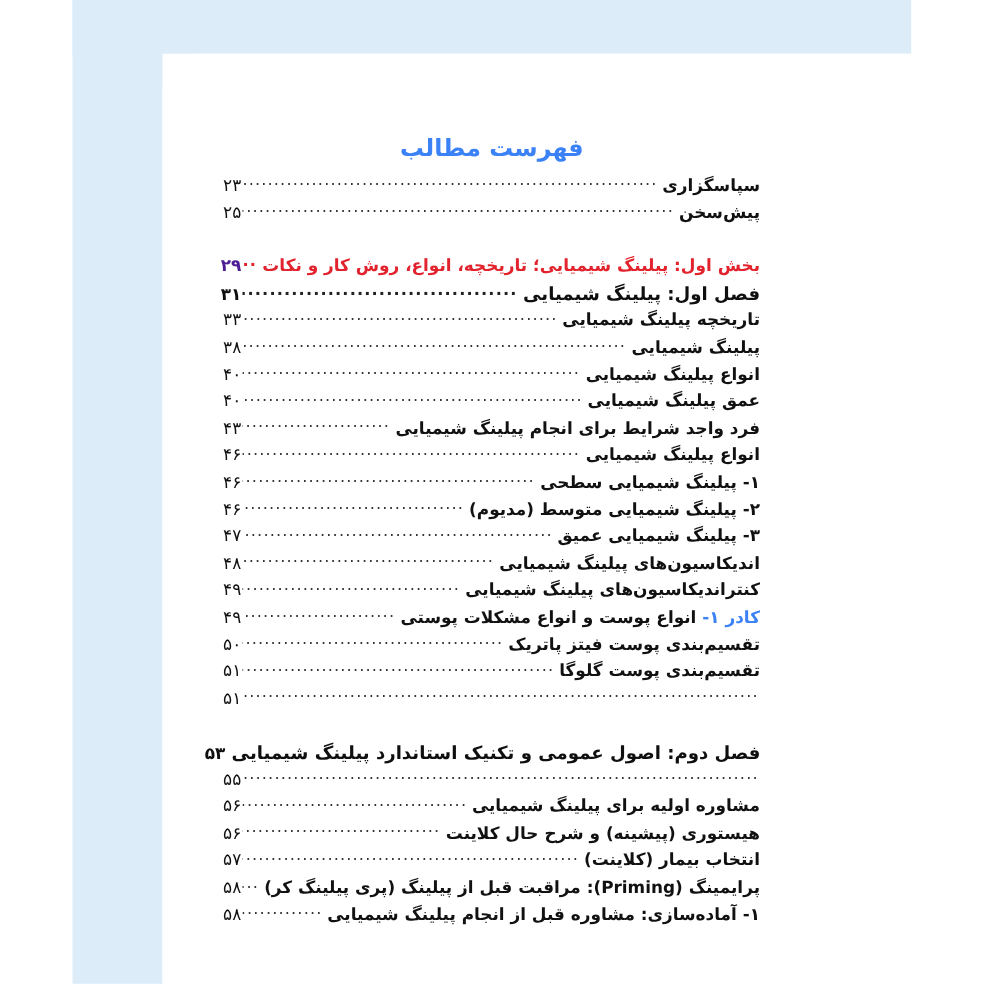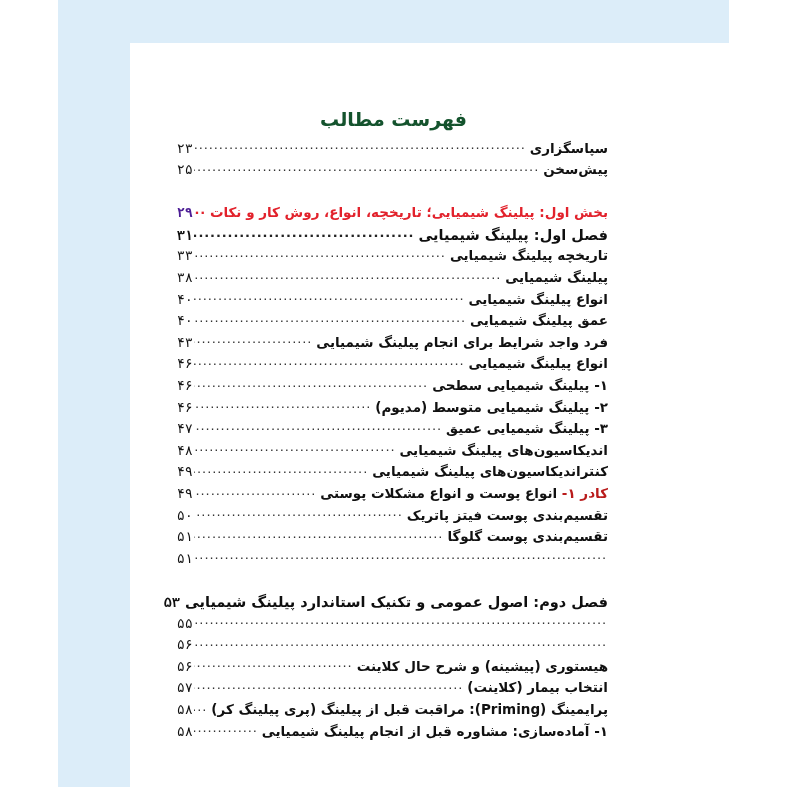--- a/index.html
+++ b/index.html
@@ -57,21 +57,21 @@
   }
 
   #toc-title {
     position: absolute;
     top: 108px;
     left: 0;
     width: 787px;
     text-align: center;
     font-size: 19px;
     font-weight: bold;
-    color: #14532d;
+    color: #3b82f6;
     letter-spacing: 0.5px;
   }
 
   #toc-list {
     position: absolute;
     top: 139px;
     right: 179px;   
     left: 163px;
     direction: rtl;
   }
@@ -109,41 +109,40 @@
     letter-spacing: 0.9px;
     font-size: 13px;
     color: #333333;
   }
   .toc-page-num {
     flex: 0 0 auto;
     width: 30px;
     text-align: right;
     direction: rtl;
     font-size: 13.5px;
-    font-family: Liberation Mono, monospace;
   }
 
   
   .toc-row.part {
     color: #e2222c;
     font-weight: bold;
     font-size: 13.5px;
   }
   .toc-row.part .toc-leader::after { color: #e2222c; letter-spacing: 0.8px; }
   .toc-row.part .toc-page-num { color: #4c1d95; }
 
   .toc-row.chapter {
     font-weight: bold;
     color: #0f0f0f;
     font-size: 14.5px;
   }
   .toc-row.chapter .toc-leader::after { color: #222222; }
 
   .toc-row .kadr {
-    color: #b91c1c;
+    color: #3b82f6;
   }
 </style>
 </head>
 <body>
 
 <div id="page-frame">
   <div class="band-top"></div>
   <div class="band-left"></div>
   <div class="sheet"></div>
 </div>
@@ -250,20 +249,21 @@
       <div class="toc-row chapter">
         <span class="toc-label">فصل دوم: اصول عمومی و تکنیک استاندارد پیلینگ شیمیایی</span>
         <span class="toc-leader"></span>
         <span class="toc-page-num">۵۳</span>
       </div>
       <div class="toc-row">
         <span class="toc-leader"></span>
         <span class="toc-page-num">۵۵</span>
       </div>
       <div class="toc-row">
+        <span class="toc-label">مشاوره اولیه برای پیلینگ شیمیایی</span>
         <span class="toc-leader"></span>
         <span class="toc-page-num">۵۶</span>
       </div>
       <div class="toc-row">
         <span class="toc-label">هیستوری (پیشینه) و شرح حال کلاینت</span>
         <span class="toc-leader"></span>
         <span class="toc-page-num">۵۶</span>
       </div>
       <div class="toc-row">
         <span class="toc-label">انتخاب بیمار (کلاینت)</span>

